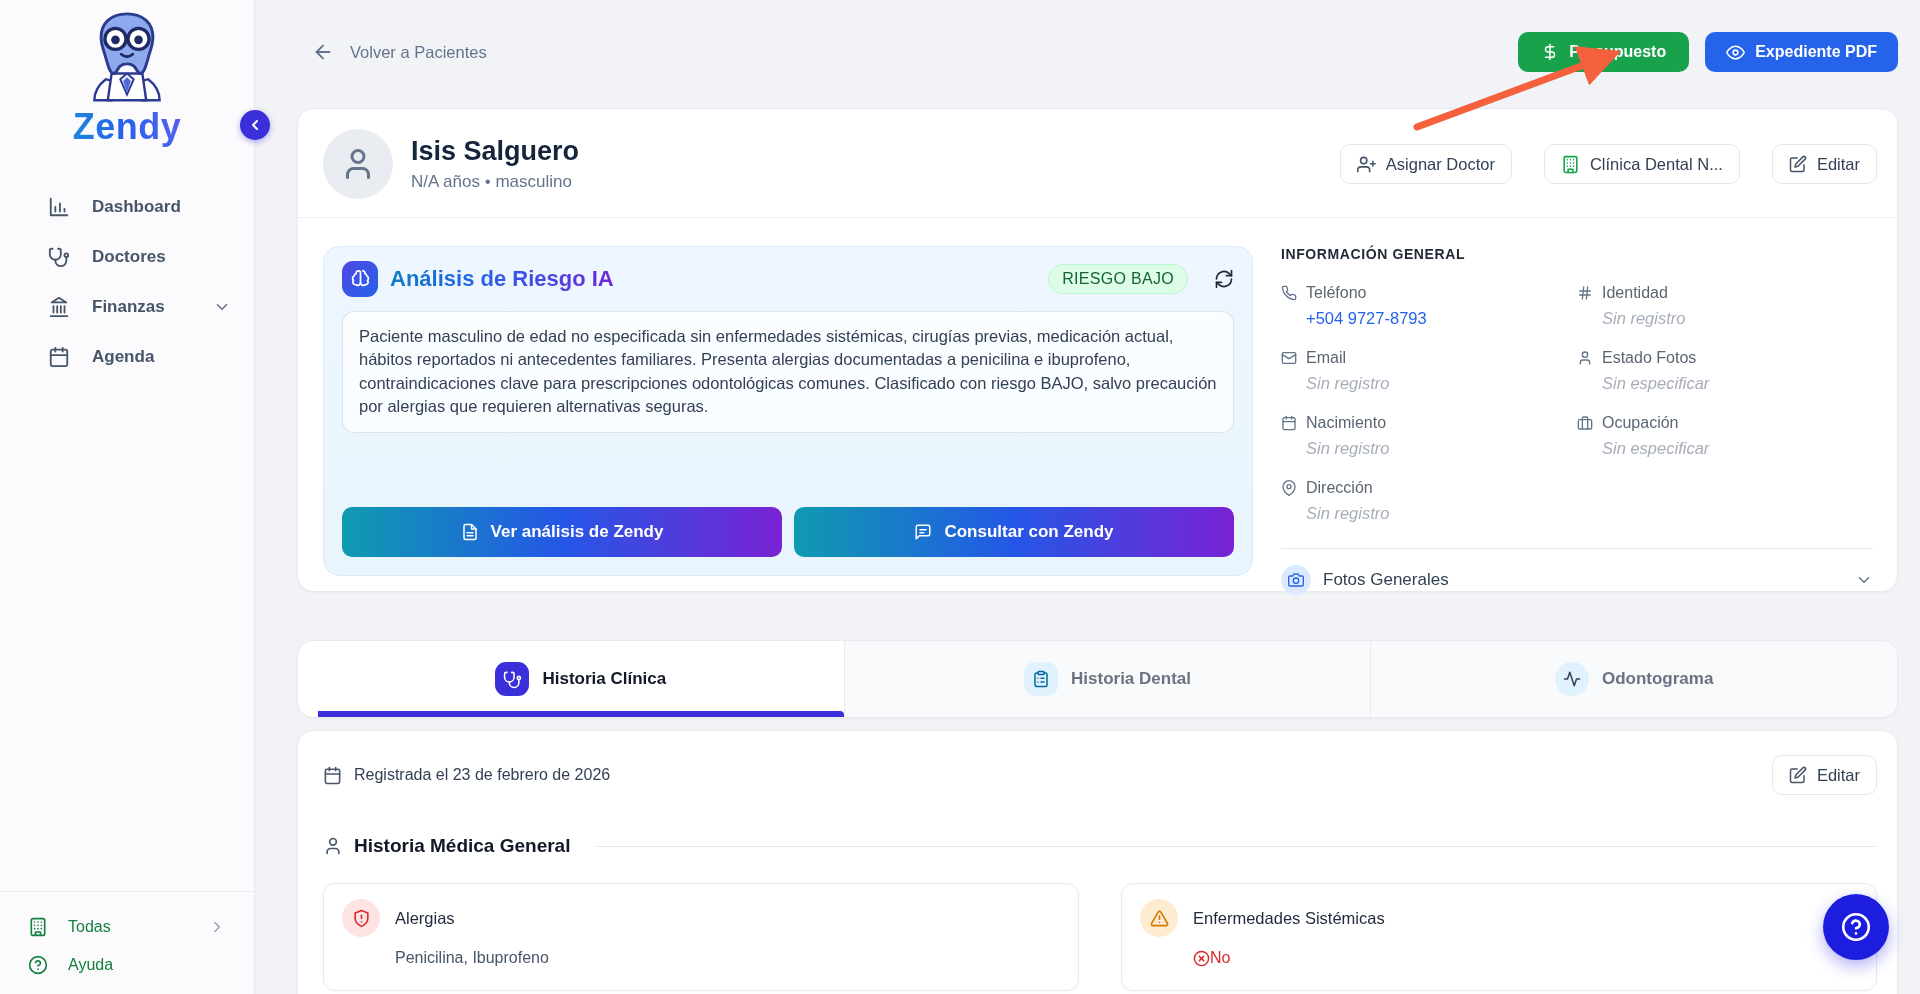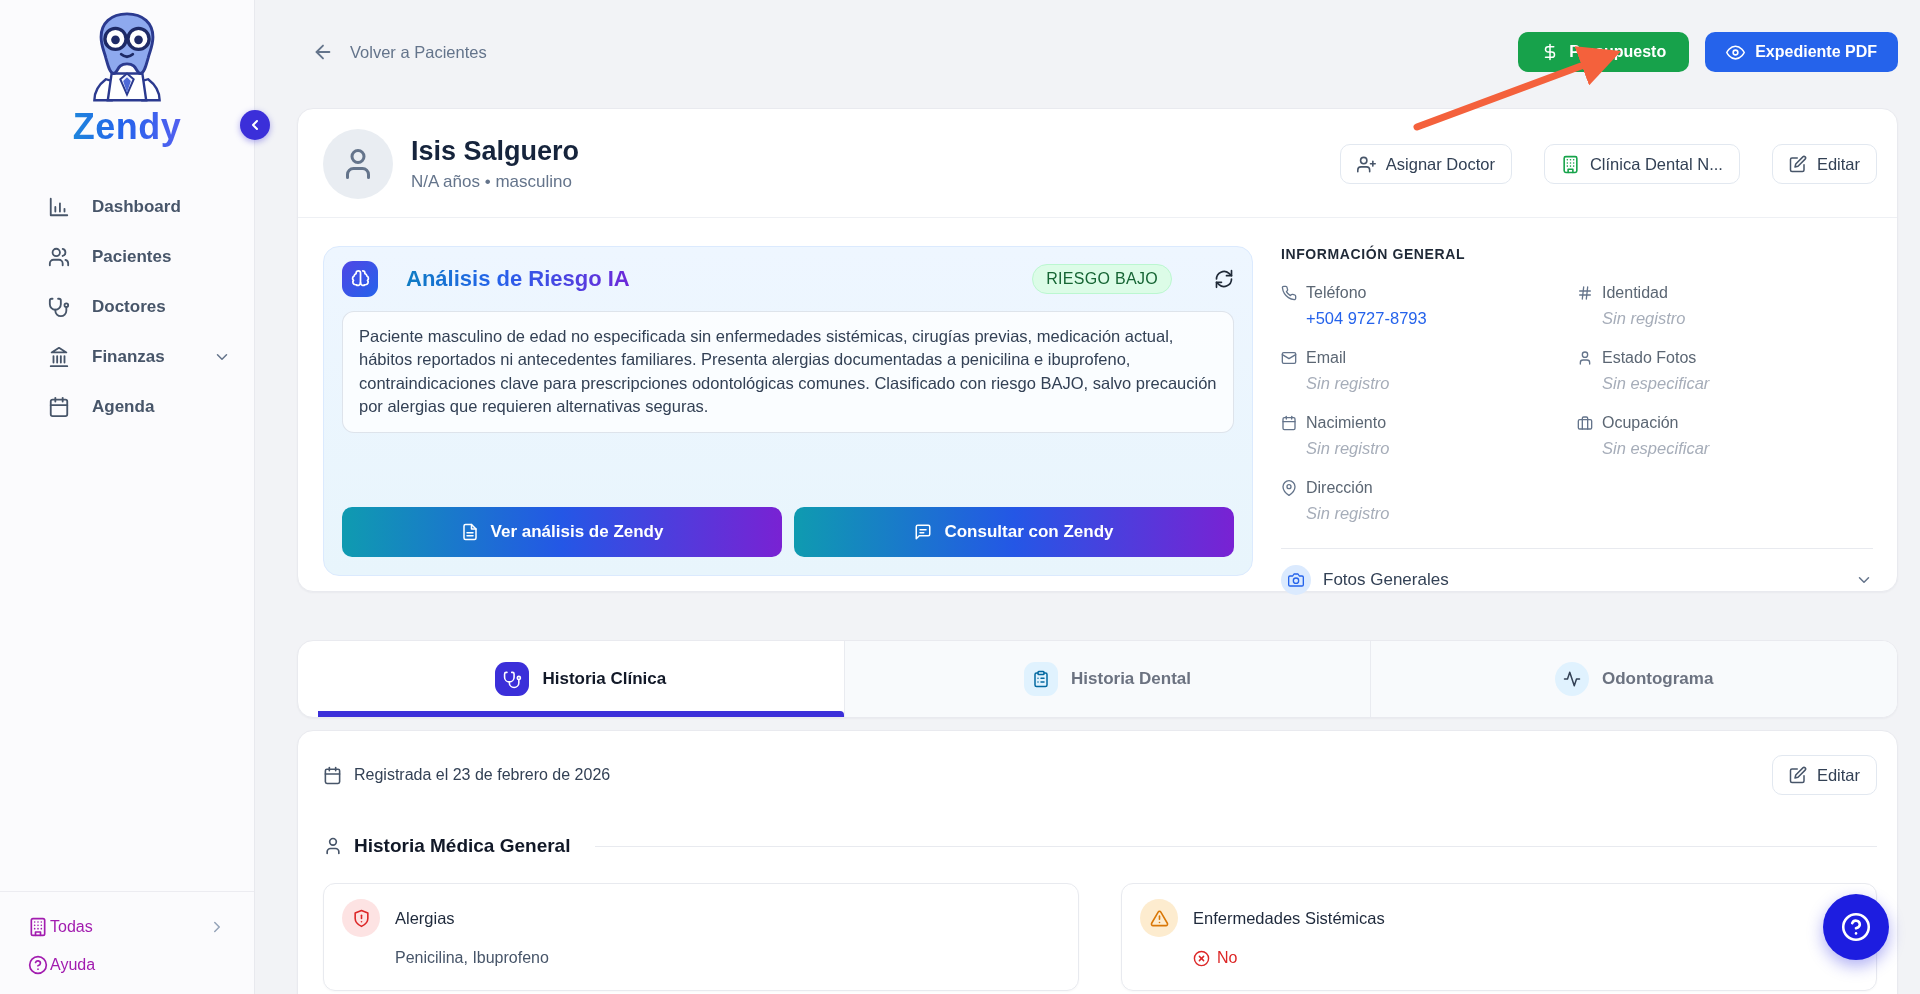--- a/index.html
+++ b/index.html
@@ -11,21 +11,21 @@
   .sidebar { position:absolute; left:0; top:0; bottom:0; width:255px; background:#fbfbfd; border-right:1px solid #e8e9ee; display:flex; flex-direction:column; }
   .brand { padding-top:10px; text-align:center; }
   .brand-logo { margin:0 auto; }
   .brand-name { font-size:36px; font-weight:800; letter-spacing:.5px;
     background:linear-gradient(90deg,#14b8c6 0%,#2563eb 48%,#8b5cf6 100%);
     -webkit-background-clip:text; background-clip:text; color:transparent; margin-top:-4px; }
   .nav { margin-top:34px; }
   .nav-item { display:flex; align-items:center; gap:22px; padding:14px 18px 14px 48px; color:#475569; font-size:17px; font-weight:700; cursor:pointer; }
   .nav-item .nav-caret { margin-left:26px; color:#64748b; }
   .sidebar-footer { margin-top:auto; border-top:1px solid #ececf1; padding:16px 28px 10px 28px; }
-  .foot-row { display:flex; align-items:center; gap:2px; color:#a21caf; font-size:16px; padding:9px 0; }
+  .foot-row { display:flex; align-items:center; gap:20px; color:#15803d; font-size:16px; padding:9px 0; }
   .foot-row .spacer { flex:1; }
   .collapse-btn { position:absolute; left:240px; top:110px; width:30px; height:30px; border-radius:50%; background:#3b2fd9; color:#fff; display:flex; align-items:center; justify-content:center; box-shadow:0 2px 6px rgba(59,47,217,.4); z-index:40; cursor:pointer; }
 
   
   .main { position:absolute; left:255px; top:0; right:0; bottom:0; }
   .topbar { position:absolute; left:42px; right:22px; top:28px; height:48px; display:flex; align-items:center; }
   .back-link { display:flex; align-items:center; gap:16px; color:#64748b; font-size:16.5px; cursor:pointer; padding-left:15px; }
   .topbar .grow { flex:1; }
   .btn { display:inline-flex; align-items:center; justify-content:center; gap:10px; height:40px; border-radius:10px; font-size:16px; font-weight:700; cursor:pointer; border:1px solid transparent; }
   .btn-green { background:#17a24b; color:#fff; padding:0 22px; margin-right:16px; }
@@ -41,21 +41,21 @@
   .patient-meta { font-size:17px; color:#64748b; margin-top:5px; }
   .patient-header .grow { flex:1; }
   .patient-header .btn-outline { margin-left:14px; }
   .clinic-icn { color:#16a34a; }
 
   .patient-body { display:flex; gap:28px; padding:28px 20px 0 25px; }
 
   
   .risk-card { width:930px; height:330px; border-radius:16px; border:1px solid #dbeafe;
     background:linear-gradient(180deg,#eef6ff 0%,#e8f5fc 100%); padding:14px 18px 18px 18px; display:flex; flex-direction:column; }
-  .risk-head { display:flex; align-items:center; gap:28px; }
+  .risk-head { display:flex; align-items:center; gap:12px; }
   .risk-chip { width:36px; height:36px; border-radius:11px; background:linear-gradient(135deg,#4f46e5,#2563eb); color:#fff; display:flex; align-items:center; justify-content:center; }
   .risk-title { font-size:22px; font-weight:800;
     background:linear-gradient(90deg,#0e7cc2 0%,#2563eb 40%,#6d28d9 100%);
     -webkit-background-clip:text; background-clip:text; color:transparent; }
   .risk-head .grow { flex:1; }
   .risk-badge { background:#dcfce7; border:1px solid #bbf7d0; color:#166534; font-size:16px; padding:5px 13px; border-radius:999px; letter-spacing:.3px; }
   .refresh-btn { color:#1f2937; margin-left:14px; cursor:pointer; }
   .risk-body { margin-top:14px; background:rgba(255,255,255,.75); border:1px solid rgba(148,163,184,.28); border-radius:12px; padding:13px 16px; color:#334155; font-size:16.5px; line-height:1.42; }
   .risk-actions { margin-top:auto; display:flex; gap:12px; }
   .btn-grad { flex:1; height:50px; border-radius:10px; color:#fff; font-size:17px; font-weight:700; display:flex; align-items:center; justify-content:center; gap:12px; cursor:pointer;
@@ -103,21 +103,21 @@
   .section-title { font-size:19px; font-weight:800; color:#111827; white-space:nowrap; }
   .section-line { flex:1; height:1px; background:#e8eaef; margin-left:14px; }
   .hist-grid { margin-top:26px; display:grid; grid-template-columns:1fr 1fr; column-gap:42px; row-gap:18px; }
   .hist-card { border:1px solid #e8eaef; border-radius:12px; padding:15px 18px; min-height:88px; box-shadow:0 1px 2px rgba(16,24,40,.03); }
   .hc-head { display:flex; align-items:center; gap:15px; }
   .hc-chip { width:38px; height:38px; border-radius:50%; display:flex; align-items:center; justify-content:center; }
   .hc-chip.red { background:#fde3e3; color:#dc2626; }
   .hc-chip.amber { background:#fdeccf; color:#d97706; }
   .hc-title { font-size:16.5px; color:#1e293b; }
   .hc-val { margin:12px 0 8px 53px; font-size:16px; color:#475569; }
-  .hc-val.negative { color:#dc2626; display:flex; align-items:center; gap:7px; }
+  .hc-val.negative { color:#dc2626; display:flex; align-items:center; }
 
   
   .fab-help { position:absolute; left:1823px; top:894px; width:66px; height:66px; border-radius:50%; background:#1d1de0; color:#fff; display:flex; align-items:center; justify-content:center; box-shadow:0 6px 16px rgba(29,29,224,.35); cursor:pointer; z-index:50; }
   .annotation-arrow { position:absolute; left:1395px; top:35px; z-index:60; pointer-events:none; }
 </style>
 </head>
 <body>
 
 <aside class="sidebar">
   <div class="brand">
@@ -143,29 +143,20 @@
       <svg width="22" height="22" viewBox="0 0 24 24" fill="none" stroke="currentColor" stroke-width="2" stroke-linecap="round" stroke-linejoin="round">
           <path d="M3 3v18h18"></path>
           <path d="M8 17v-5"></path>
           <path d="M13 17v-9"></path>
           <path d="M18 17v-3"></path>
         </svg>
       <span>Dashboard</span>
     </div>
     <div class="nav-item">
       <svg width="22" height="22" viewBox="0 0 24 24" fill="none" stroke="currentColor" stroke-width="2" stroke-linecap="round" stroke-linejoin="round">
-          <path d="M16 21v-2a4 4 0 0 0-4-4H6a4 4 0 0 0-4 4v2"></path>
-          <circle cx="9" cy="7" r="4"></circle>
-          <path d="M22 21v-2a4 4 0 0 0-3-3.87"></path>
-          <path d="M16 3.13a4 4 0 0 1 0 7.75"></path>
-        </svg>
-      <span>Pacientes</span>
-    </div>
-    <div class="nav-item">
-      <svg width="22" height="22" viewBox="0 0 24 24" fill="none" stroke="currentColor" stroke-width="2" stroke-linecap="round" stroke-linejoin="round">
           <path d="M5 3H4a2 2 0 0 0-2 2v4a6 6 0 0 0 12 0V5a2 2 0 0 0-2-2h-1"></path>
           <path d="M8 15v1a6 6 0 0 0 6 6 6 6 0 0 0 6-6v-4"></path>
           <circle cx="20" cy="10" r="2"></circle>
         </svg>
       <span>Doctores</span>
     </div>
     <div class="nav-item">
       <svg width="22" height="22" viewBox="0 0 24 24" fill="none" stroke="currentColor" stroke-width="2" stroke-linecap="round" stroke-linejoin="round">
           <line x1="3" y1="22" x2="21" y2="22"></line>
           <line x1="6" y1="18" x2="6" y2="11"></line>

